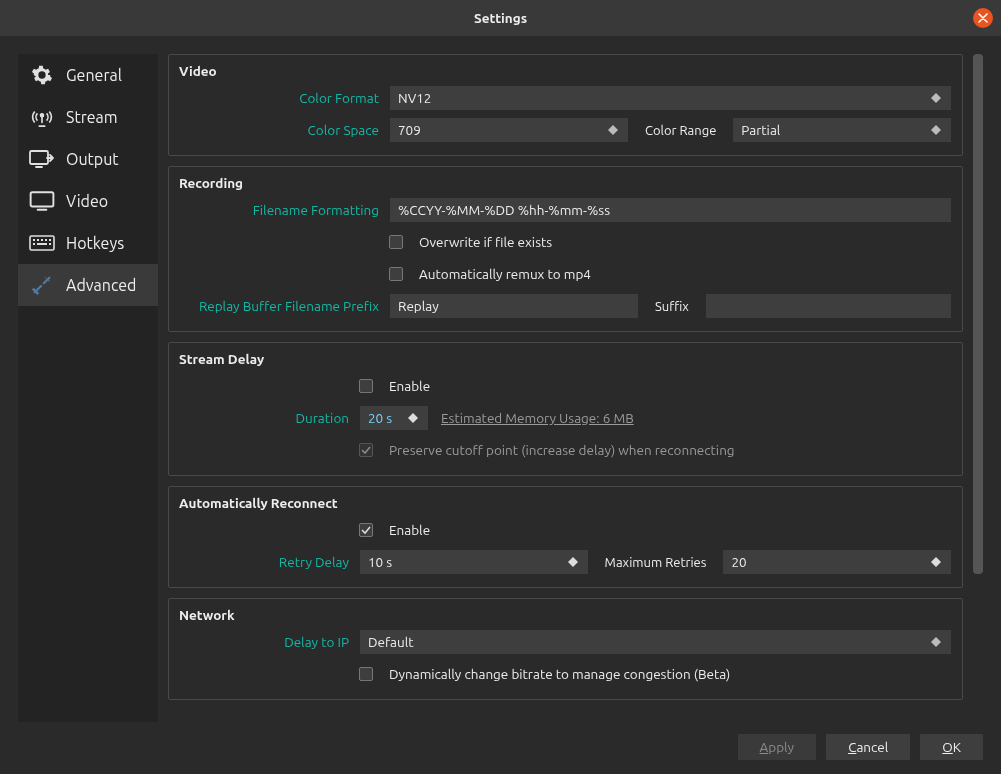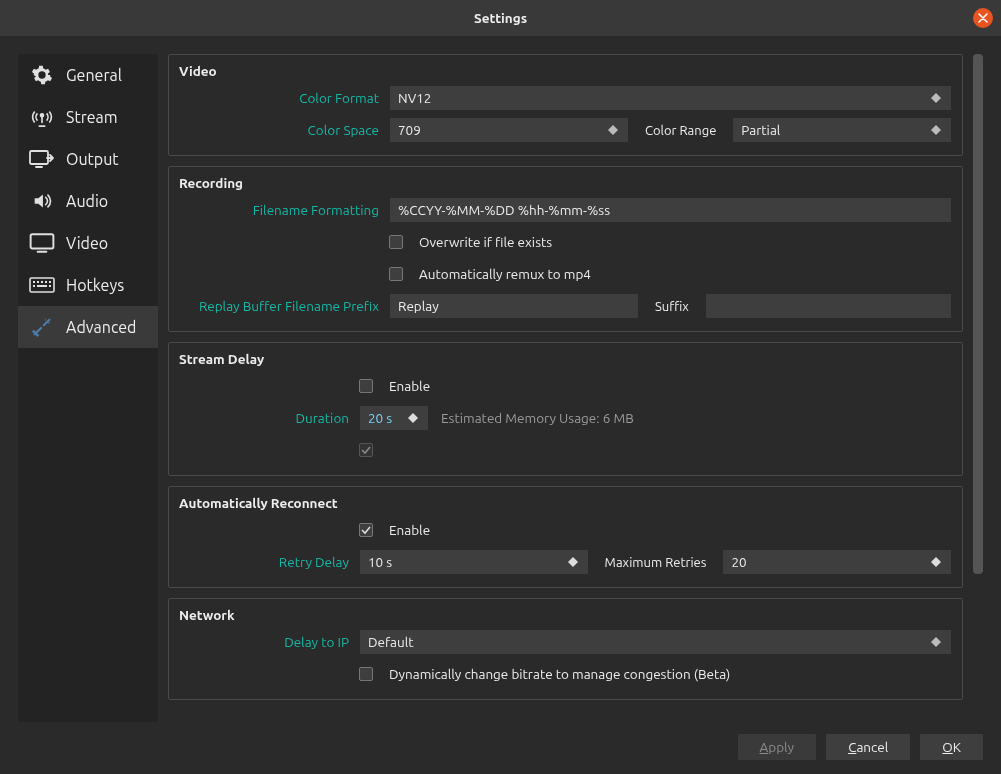--- a/index.html
+++ b/index.html
@@ -86,29 +86,20 @@
           <svg viewBox="0 0 26 20">
               <rect x="1" y="2" width="18" height="13" rx="1.5" fill="none" stroke="#e0e0e0" stroke-width="1.8"></rect>
               <path d="M7 18h6" stroke="#e0e0e0" stroke-width="1.8" stroke-linecap="round"></path>
               <path d="M18 9h6M21 6l3 3-3 3" stroke="#e0e0e0" stroke-width="1.8" fill="none" stroke-linecap="round" stroke-linejoin="round"></path>
             </svg>
         </span>
         <span>Output</span>
       </div>
       <div class="sidebar-item">
         <span class="icn">
-          <svg viewBox="0 0 24 24">
-              <path fill="#e0e0e0" d="M4 9v6h4l5 4V5L8 9H4z"></path>
-              <path d="M16 8a5 5 0 0 1 0 8M18.5 5.5a9 9 0 0 1 0 13" stroke="#e0e0e0" stroke-width="1.8" fill="none" stroke-linecap="round"></path>
-            </svg>
-        </span>
-        <span>Audio</span>
-      </div>
-      <div class="sidebar-item">
-        <span class="icn">
           <svg viewBox="0 0 24 20">
               <rect x="1.5" y="2" width="21" height="13" rx="1.5" fill="none" stroke="#e0e0e0" stroke-width="1.8"></rect>
               <path d="M8 18h8" stroke="#e0e0e0" stroke-width="1.8" stroke-linecap="round"></path>
             </svg>
         </span>
         <span>Video</span>
       </div>
       <div class="sidebar-item">
         <span class="icn">
           <svg viewBox="0 0 26 16">
@@ -244,31 +235,32 @@
                 <span>20 s</span>
                 <span class="arrows">
                     <svg viewBox="0 0 10 5">
                       <path d="M0 5 L5 0 L10 5Z" fill="#ddd"></path>
                     </svg>
                     <svg viewBox="0 0 10 5">
                       <path d="M0 0 L5 5 L10 0Z" fill="#ddd"></path>
                     </svg>
                   </span>
               </div>
-              <span class="check-label disabled" style="margin-left:4px;">Estimated Memory Usage: 6 MB</span>
+              <span class="check-label disabled" style="margin-left:4px;text-decoration:underline;">Estimated Memory Usage: 6 MB</span>
             </div>
           </div>
           <div class="row">
             <div class="label" style="width:180px;"></div>
             <div class="field">
               <span class="checkbox disabled">
                 <svg viewBox="0 0 10 10">
                     <path d="M1 5 L4 8 L9 2" stroke="#888" stroke-width="1.6" fill="none"></path>
                   </svg>
               </span>
+              <span class="check-label disabled">Preserve cutoff point (increase delay) when reconnecting</span>
             </div>
           </div>
         </div>
 
         <div class="section">
           <div class="section-title">Automatically Reconnect</div>
           <div class="row">
             <div class="label" style="width:180px;"></div>
             <div class="field">
               <span class="checkbox">

